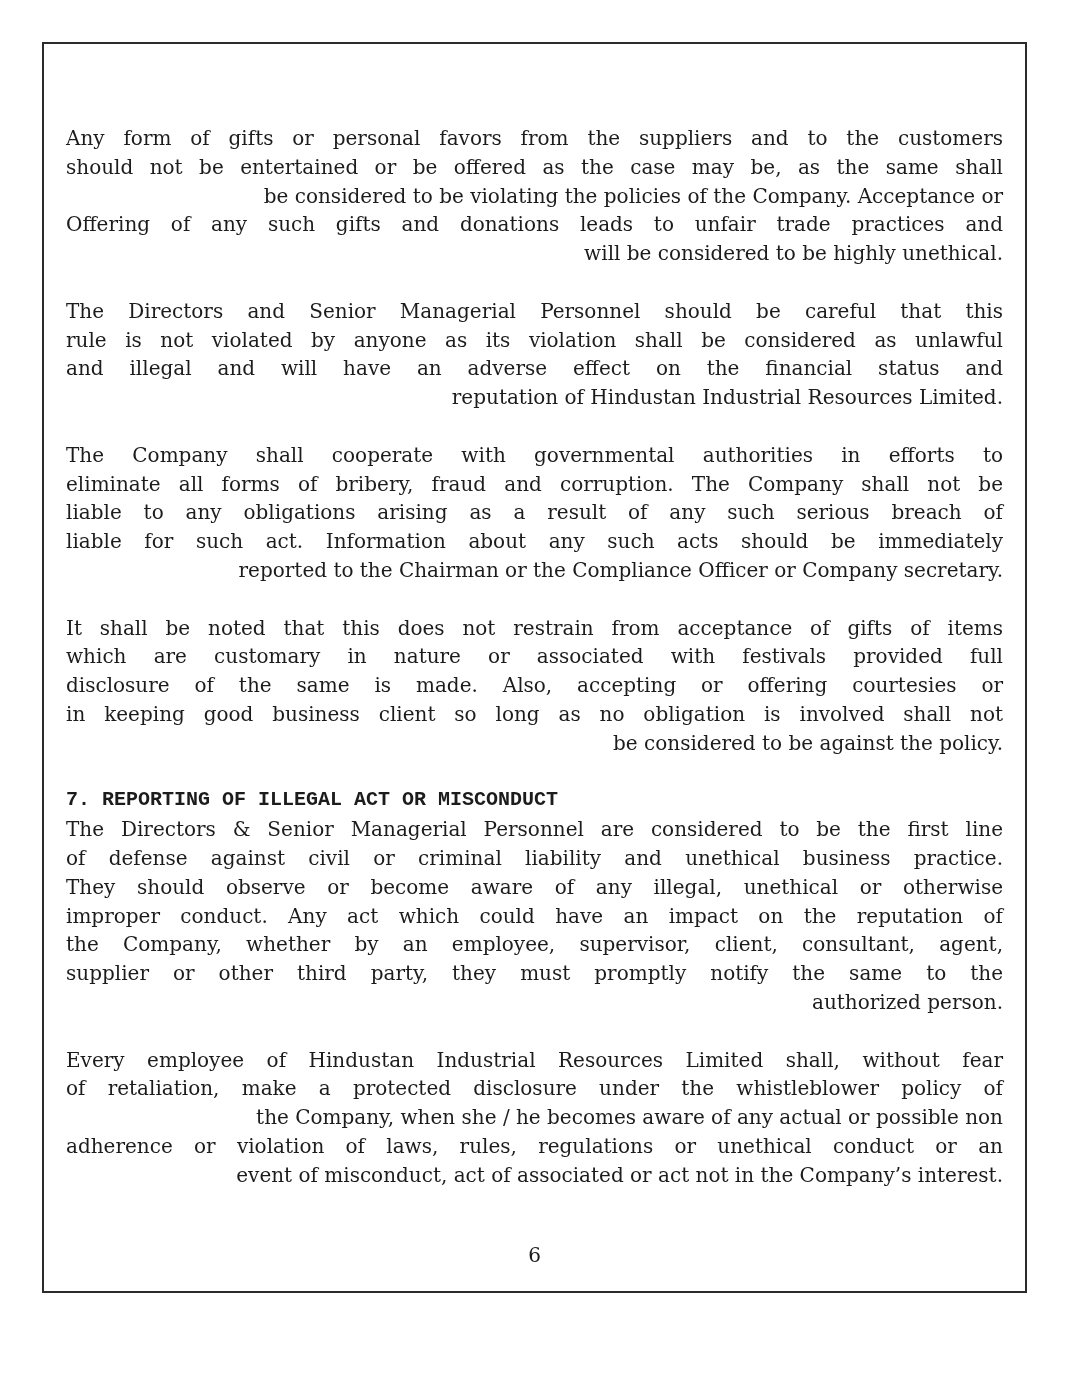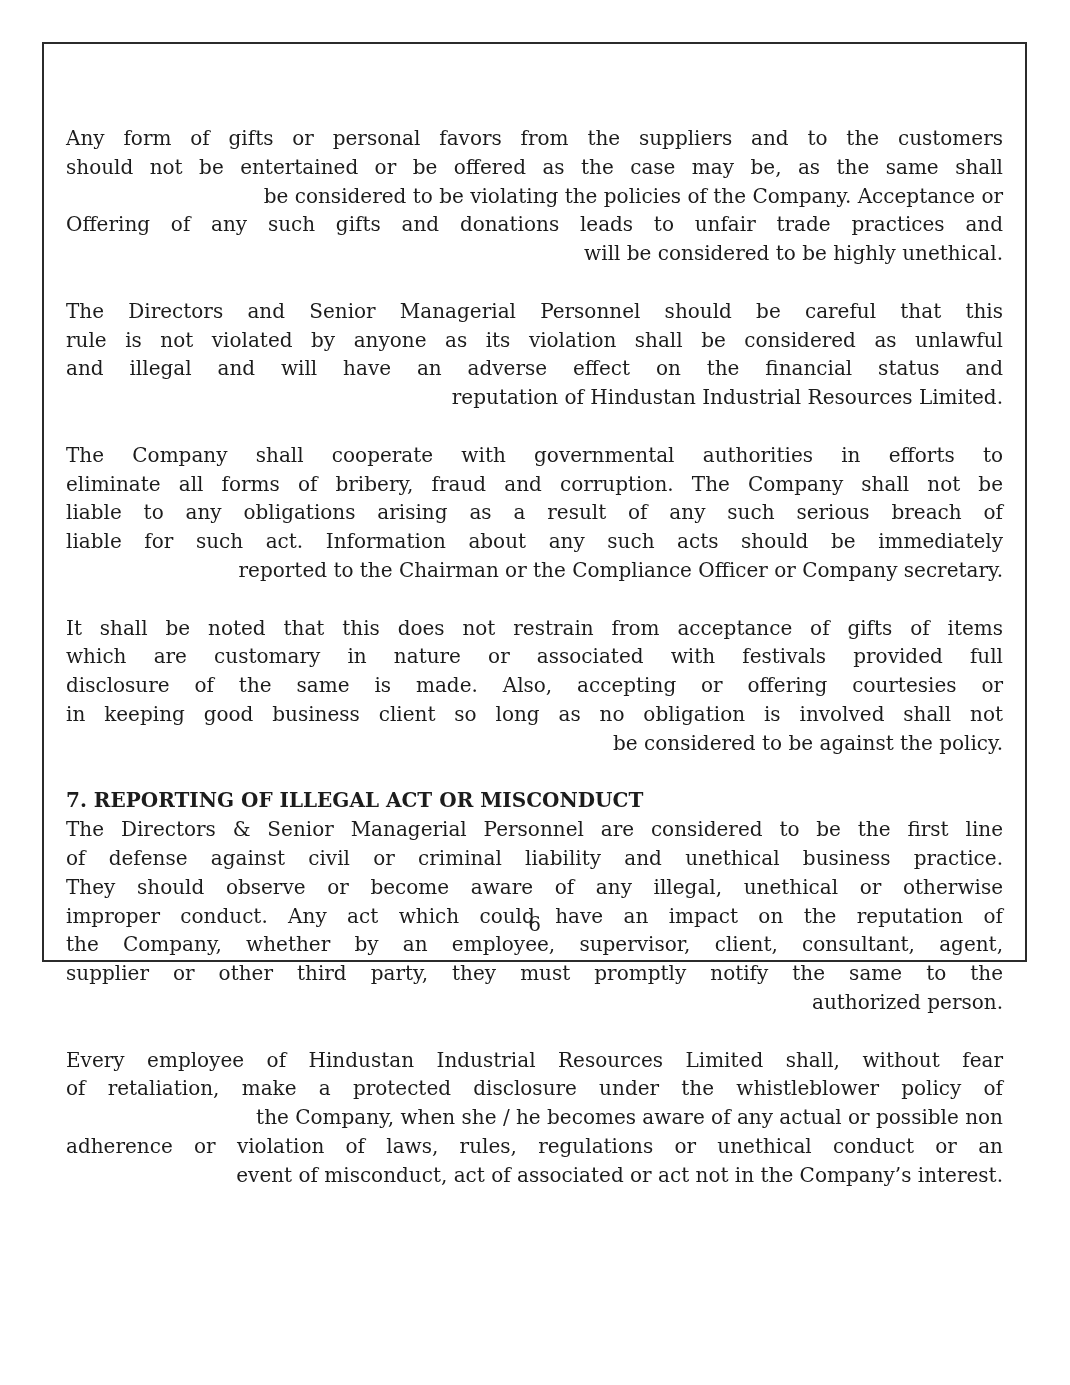--- a/index.html
+++ b/index.html
@@ -9,36 +9,37 @@
   }
   html,body{margin:0;padding:0;}
   body{
     width:1070px;height:1385px;position:relative;
     background:var(--page-bg);
     font-family:"DejaVu Serif","Liberation Serif",serif;
     color:var(--text-color);
   }
   .frame{
     position:absolute;left:42px;top:42px;
-    width:985px;height:920px;
+    width:985px;height:1251px;
     box-sizing:border-box;
     border:2px solid var(--border-color);
     padding:80px 22px 0 22px;
     background:var(--page-bg);
   }
   .content{width:100%;}
   .block{
     font-size:20px;
     line-height:28.8px;
     margin:0 0 28.8px 0;
   }
   .block.heading{
     font-weight:bold;
     margin-bottom:0;
     white-space:nowrap;
+    font-family:Liberation Mono, monospace;
   }
   .line{
     text-align:right;
   }
   .line.fill{
     text-align:justify;
     text-align-last:justify;
   }
   .page-number{
     position:absolute;

